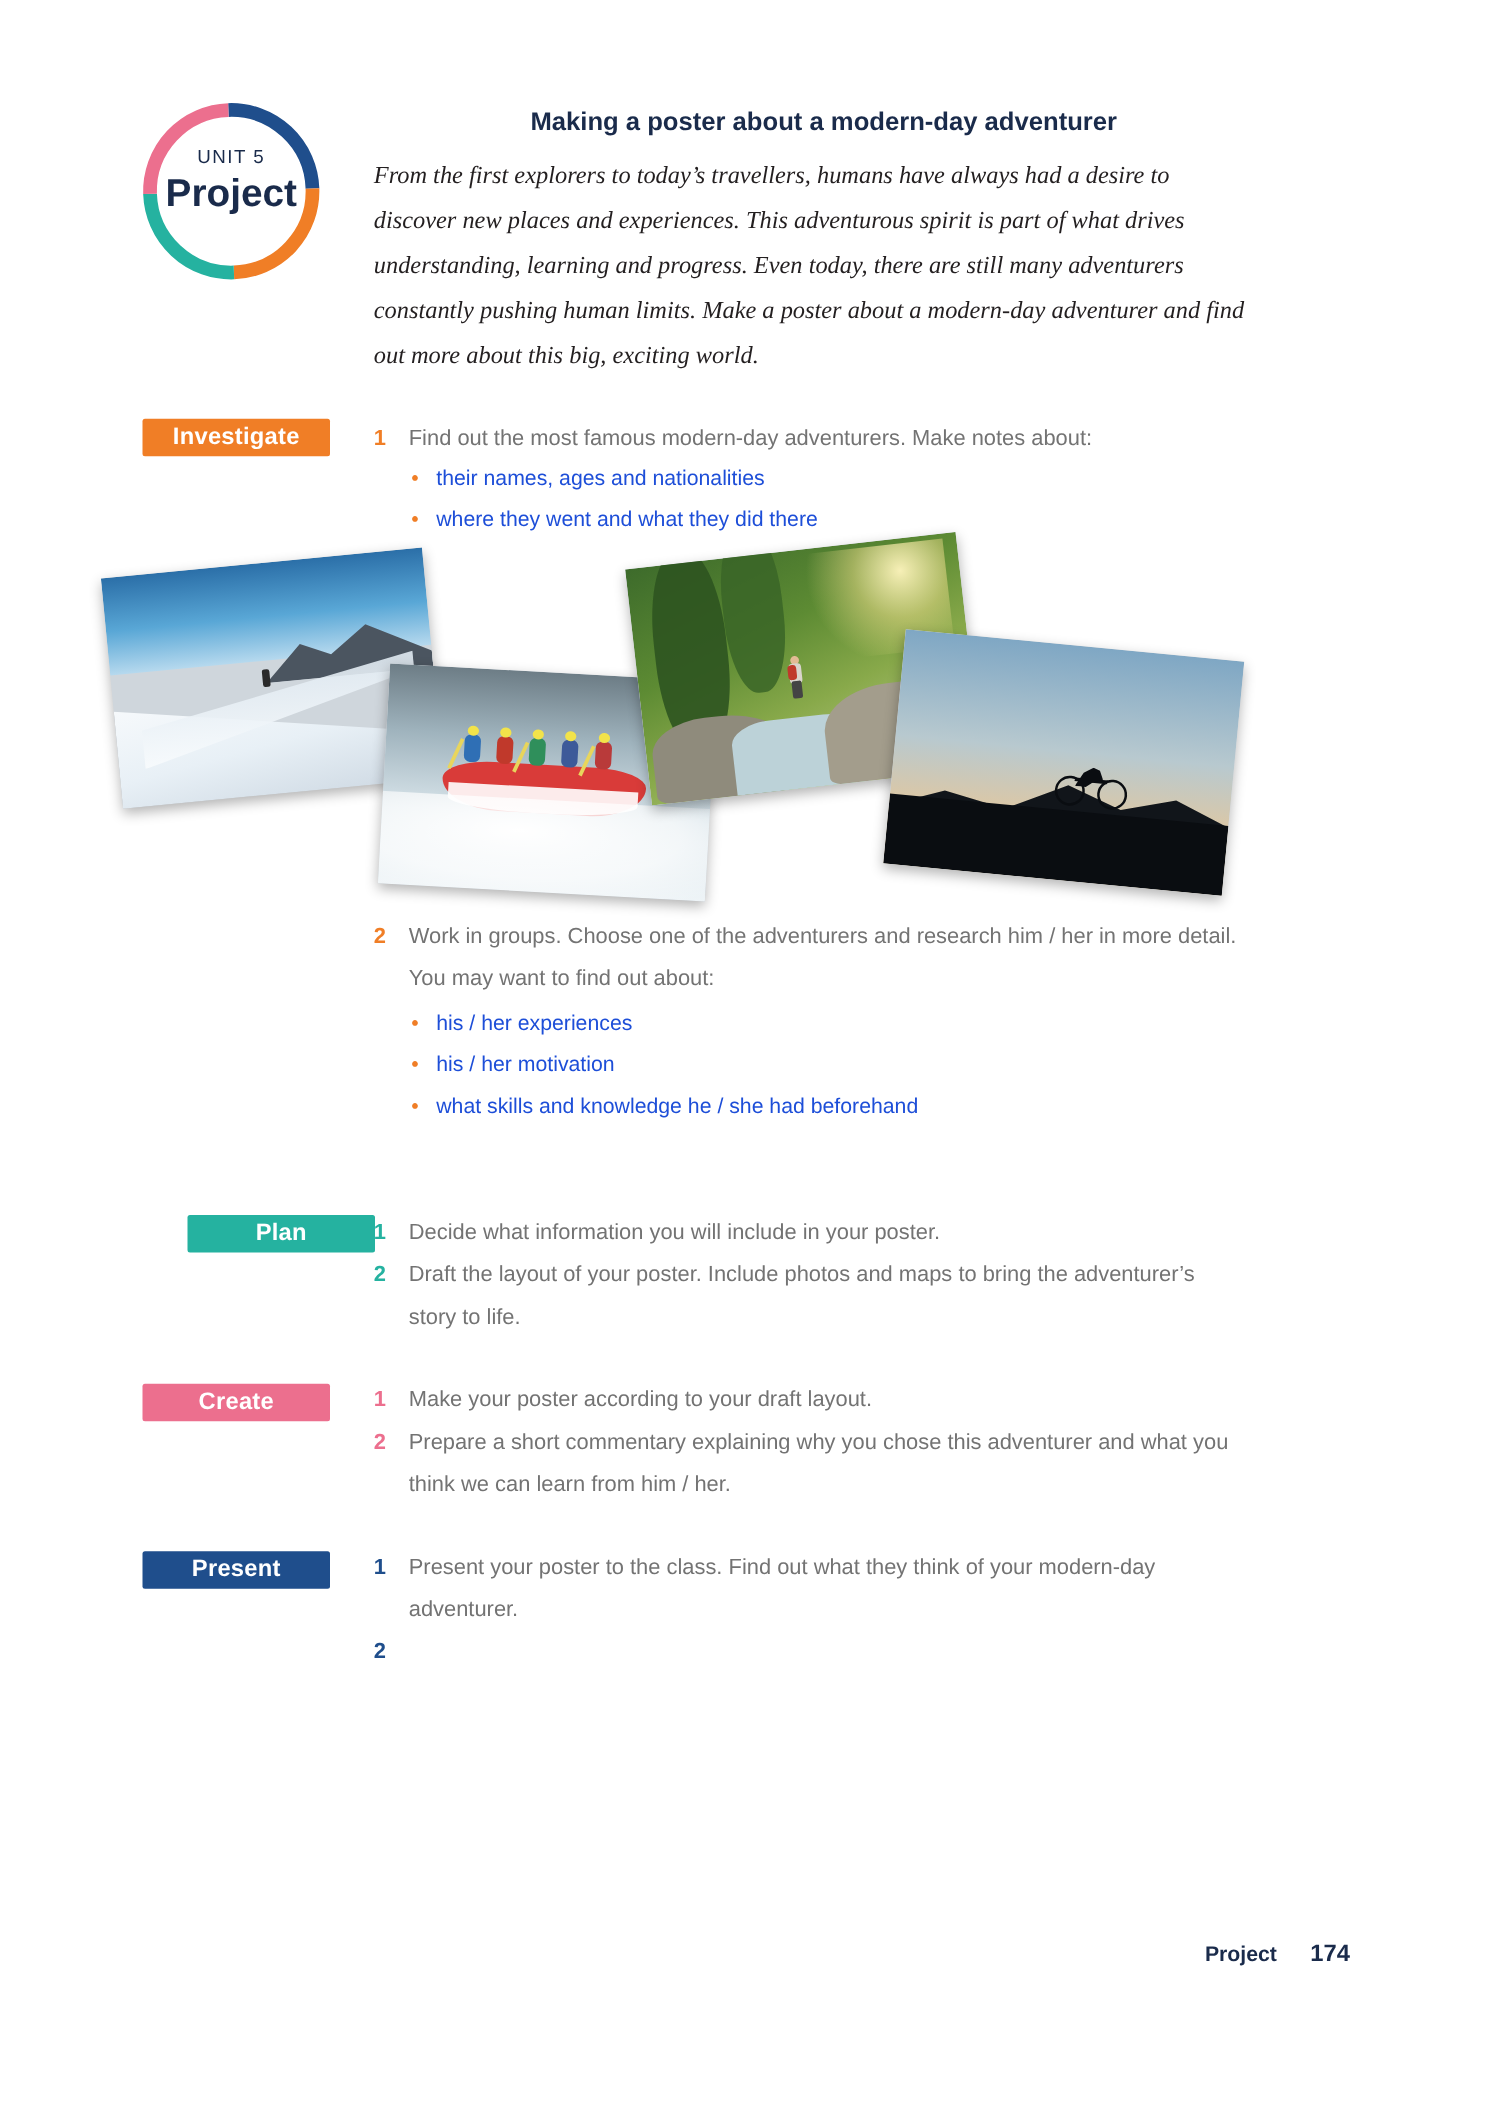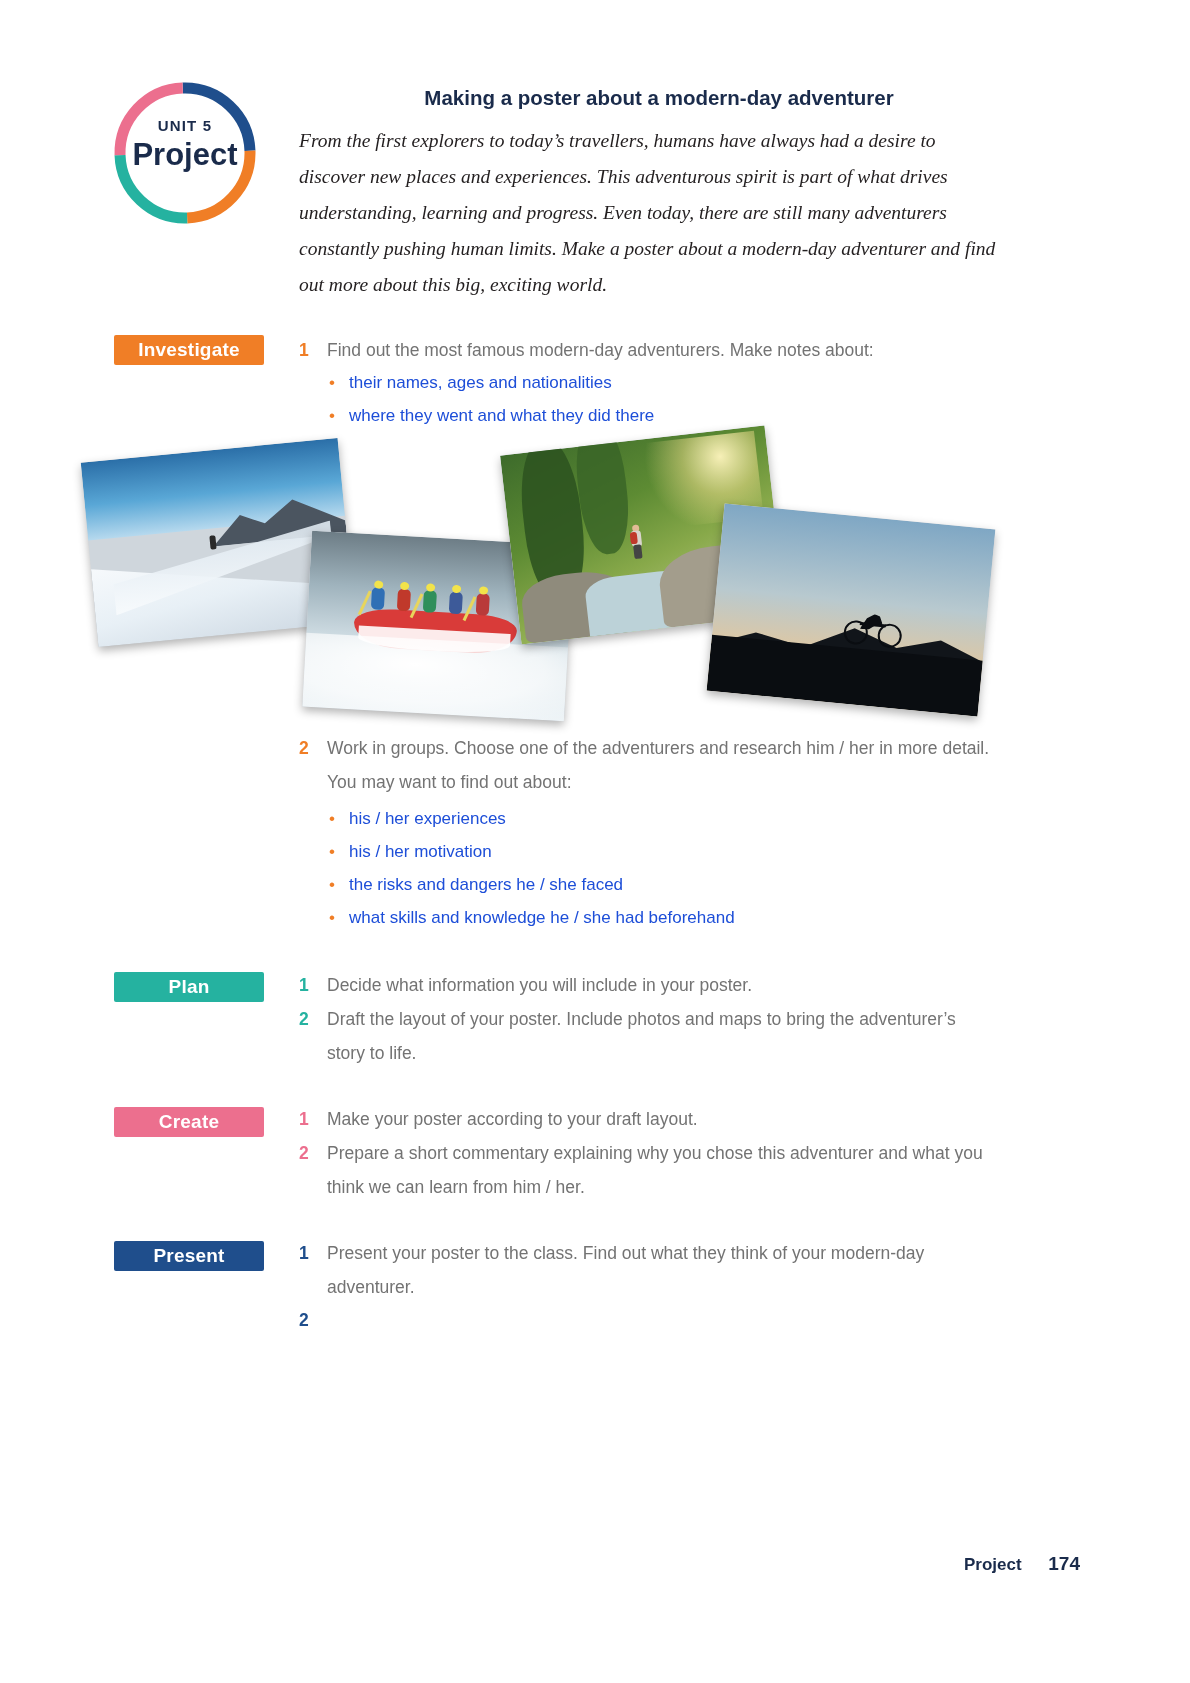--- a/index.html
+++ b/index.html
@@ -39,21 +39,21 @@
   .badge-text {
     position: absolute;
     left: 0;
     top: 40px;
     width: 150px;
     text-align: center;
     line-height: 1;
   }
   .badge-unit {
     font-size: 15px;
-    font-weight: bold;
+    font-weight: normal;
     letter-spacing: 1.2px;
     color: #1a2b4b;
     display: block;
     margin-bottom: 6px;
   }
   .badge-project {
     font-size: 31px;
     font-weight: bold;
     color: #1a2b4b;
     display: block;
@@ -90,21 +90,21 @@
     height: 30px;
     border-radius: 2px;
     color: #ffffff;
     font-size: 19px;
     font-weight: bold;
     text-align: center;
     line-height: 30px;
     letter-spacing: .2px;
   }
   .chip-investigate { top: 335px; background: #f07e26; }
-  .chip-plan        { top: 972px; background: #25b2a0; }
+  .chip-plan        { top: 972px; background: #25b2a0; margin-left: 36px; }
   .chip-create      { top: 1107px; background: #ec6f8e; }
   .chip-present     { top: 1241px; background: #1f4e8c; }
 
   
   .item {
     position: absolute;
     display: flex;
     width: 720px;
   }
   .num {
@@ -349,21 +349,20 @@
   </div>
 
   <div class="item" style="left:299px; top:731px; width:700px;">
     <span class="num orange">2</span>
     <span class="body-text">Work in groups. Choose one of the adventurers and research him / her in more detail. You may want to find out about:</span>
   </div>
 
   <ul class="bullets" style="top:802px;">
     <li>his / her experiences</li>
     <li>his / her motivation</li>
-    <li>the risks and dangers he / she faced</li>
     <li>what skills and knowledge he / she had beforehand</li>
   </ul>
 
   <div class="chip chip-plan">Plan</div>
   <div class="item" style="left:299px; top:968px;">
     <span class="num teal">1</span>
     <span class="body-text">Decide what information you will include in your poster.</span>
   </div>
   <div class="item" style="left:299px; top:1002px; width:680px;">
     <span class="num teal">2</span>

